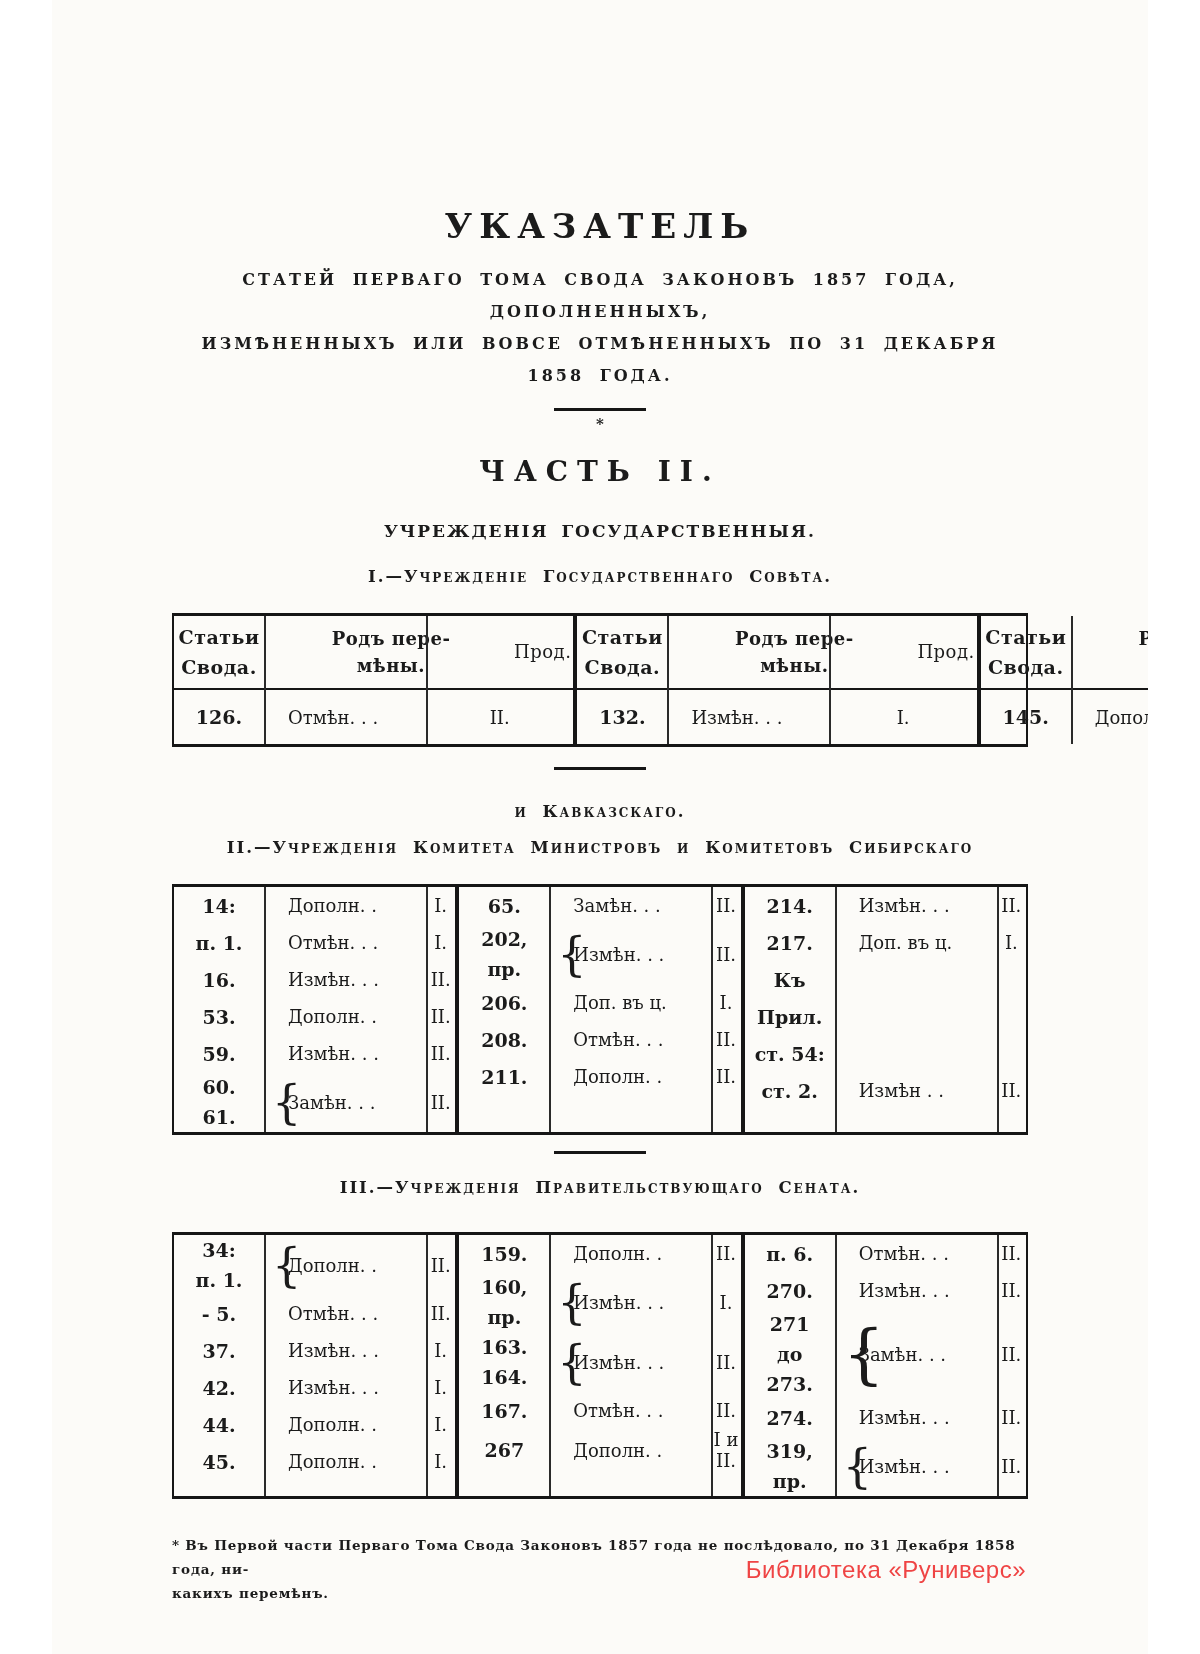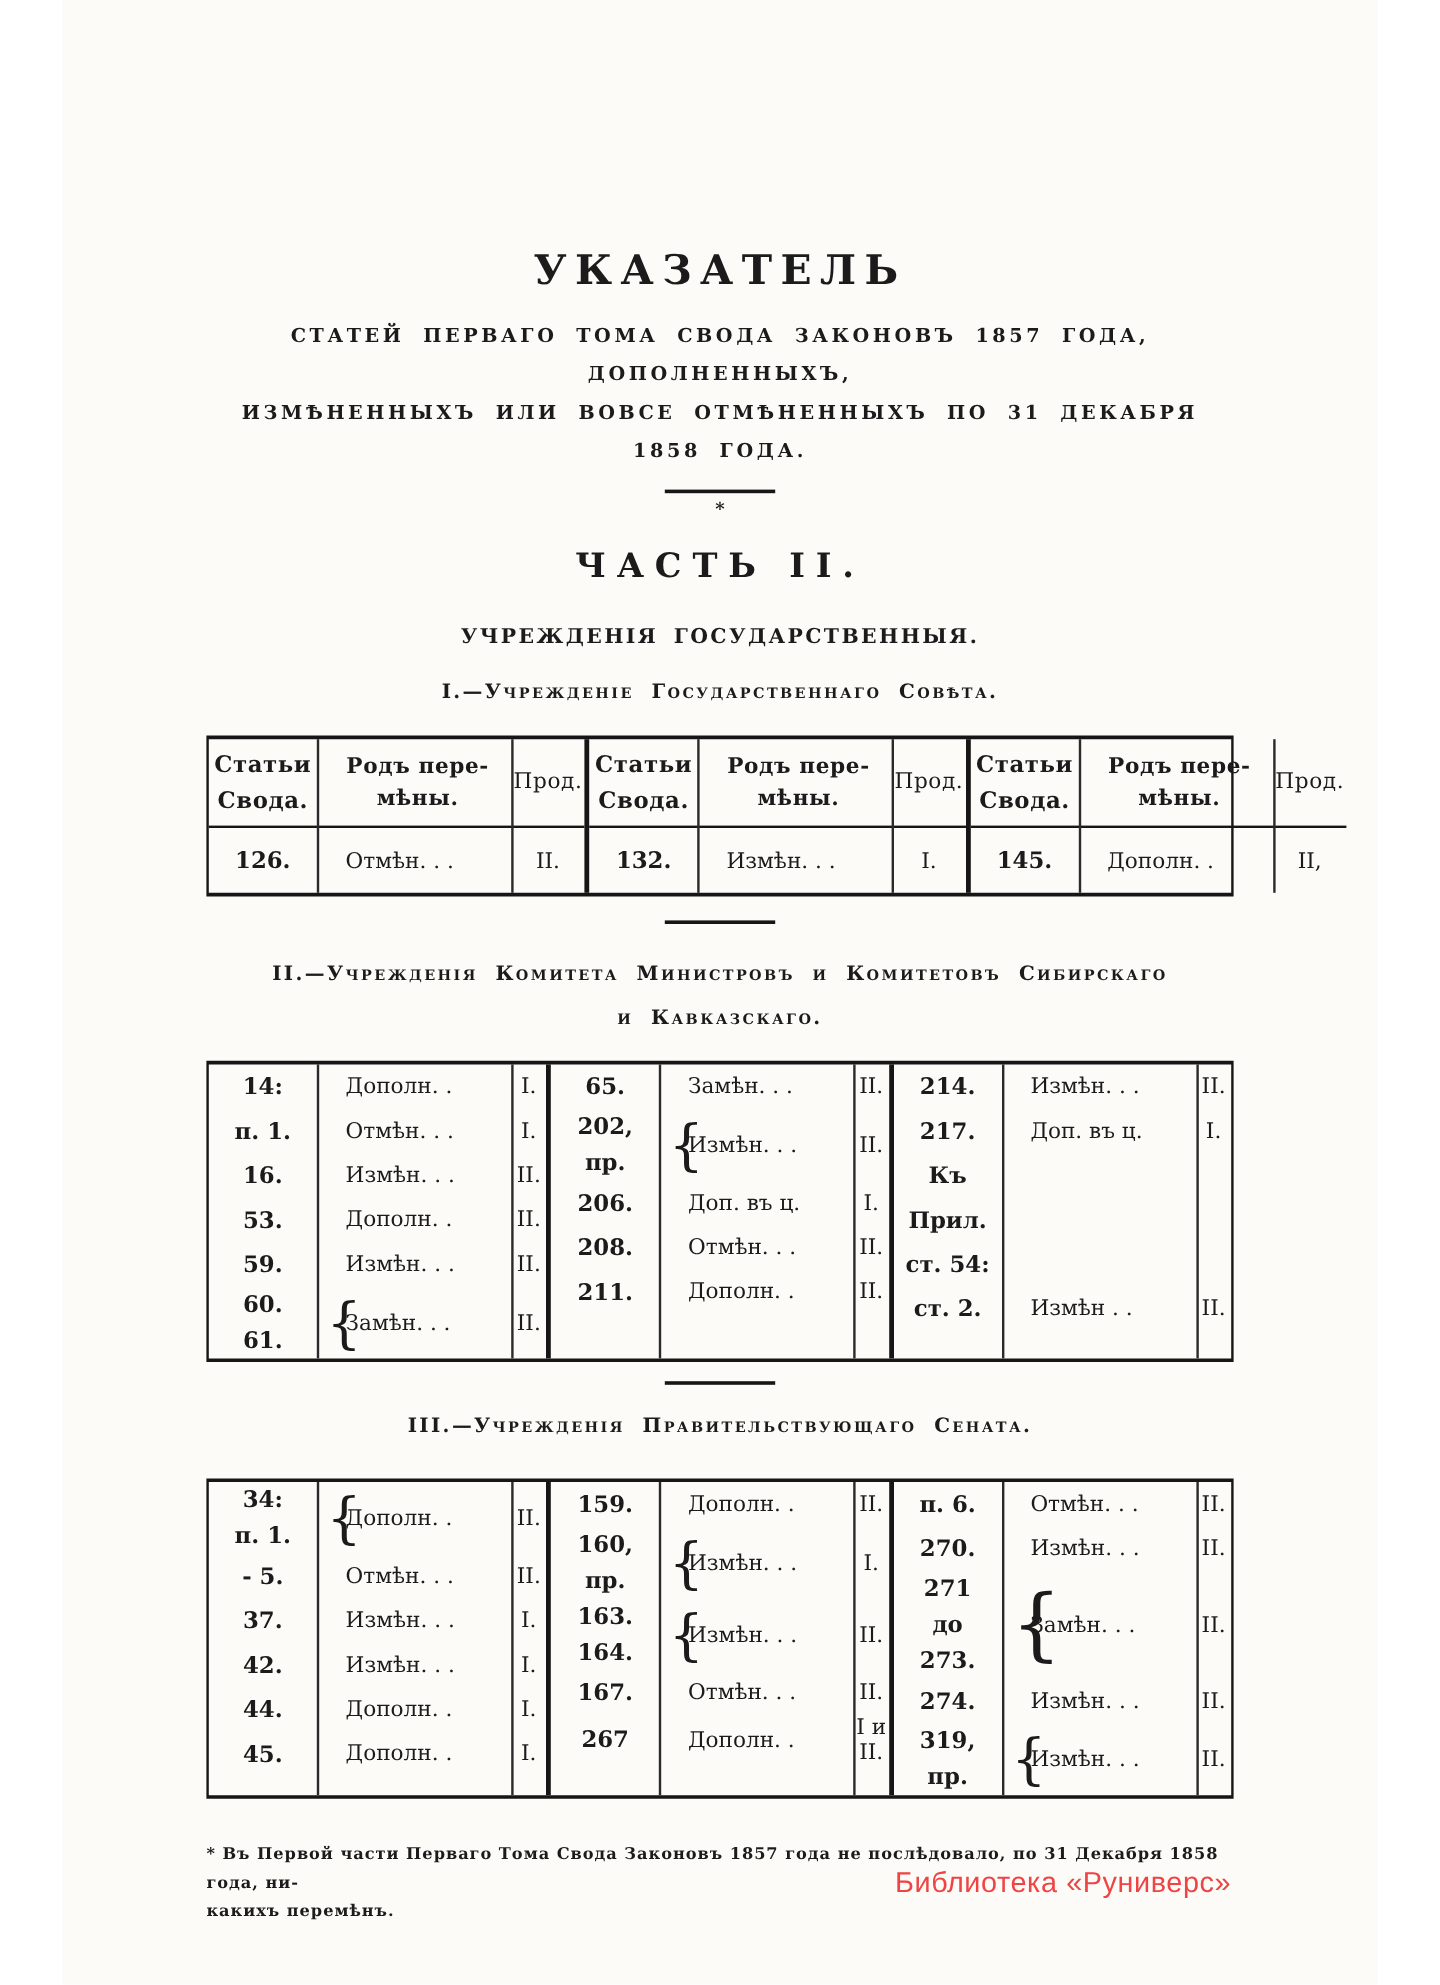--- a/index.html
+++ b/index.html
@@ -64,21 +64,21 @@
     font-size: 16.5px;
     font-weight: bold;
     font-variant: small-caps;
     letter-spacing: 2px;
     word-spacing: 7px;
     line-height: 24px;
   }
   .sub-heading.two-line { line-height: 36px; }
   .mt-table1 { margin-top: 24px; }
   .mt-table2 { margin-top: 18px; }
-  .mt-table3 { margin-top: 32px; }
+  .mt-table3 { margin-top: 32px; justify-content: flex-end; }
   .mt-h2 { margin-top: 24px; }
   .mt-h3 { margin-top: 22px; }
 
   
   .vtable {
     display: flex;
     align-items: stretch;
     border-top: 3px solid #161616;
     border-bottom: 3px solid #161616;
     border-left: 2px solid #161616;
@@ -86,21 +86,21 @@
     background: #fcfbf8;
   }
   .tgroup { position: relative; flex: 1 1 0; }
   .tgroup + .tgroup { border-left: 4px solid #161616; }
   .vline { position: absolute; top: 0; bottom: 0; width: 2px; background: #2a2a2a; }
   .v1 { left: 90px; }
   .v2 { left: 252px; }
 
   .trow { display: flex; align-items: center; min-height: 37px; }
   .vtable1 .trow { min-height: 54px; }
-  .thead { border-bottom: 2px solid #161616; min-height: 64px; }
+  .thead { border-bottom: 2px solid #161616; min-height: 64px; gap: 43px; }
 
   .cell.num {
     width: 90px;
     text-align: center;
     font-weight: bold;
     font-size: 19px;
     line-height: 30px;
   }
   .cell.chg {
     width: 162px;
@@ -266,22 +266,22 @@
             <div class="cell prod">II,</div>
           </div>
           </div>
       </div>
 
     </div>
 
     <div class="divider d2"></div>
 
     <div class="sub-heading two-line mt-h2">
+      <div>и Кавказскаго.</div>
       <div>II.—Учрежденія Комитета Министровъ и Комитетовъ Сибирскаго</div>
-      <div>и Кавказскаго.</div>
     </div>
 
     <div class="vtable mt-table2">
 
       <div class="tgroup">
         <div class="vline v1"></div>
         <div class="vline v2"></div>
         <div>
 
         <div class="trow">

